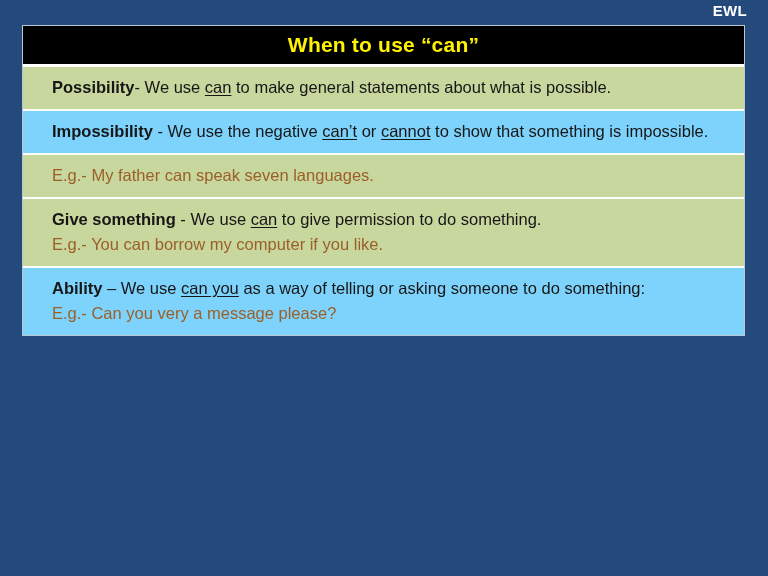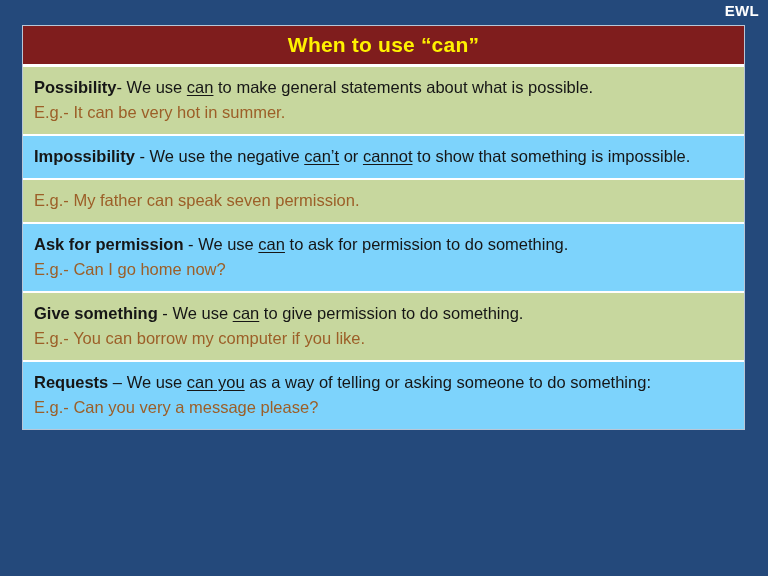--- a/index.html
+++ b/index.html
@@ -16,54 +16,54 @@
   .slide {
     position: relative;
     width: 768px;
     height: 576px;
     background: #24497b;
     box-sizing: border-box;
   }
   .corner-label {
     position: absolute;
     top: 1px;
-    right: 9px;
+    right: 21px;
     color: #ffffff;
     font-size: 15px;
     font-weight: bold;
     letter-spacing: 0.3px;
     line-height: 19px;
   }
   .table-frame {
     position: absolute;
     left: 22px;
     top: 25px;
     width: 723px;
     border: 1px solid #b9c6d6;
     box-sizing: border-box;
     background: #ffffff;
   }
   .title-bar {
-    background: #7f1d1d;
+    background: #000000;
     border-bottom: 3px solid #ffffff;
     height: 41px;
     display: flex;
     align-items: center;
     justify-content: center;
     box-sizing: border-box;
   }
   .title-text {
     color: #fff200;
     font-size: 21px;
     font-weight: bold;
     letter-spacing: 0.2px;
   }
   .row {
     box-sizing: border-box;
-    padding: 8px 11px 9px 11px;
+    padding: 8px 11px 9px 29px;
     border-bottom: 2px solid #ffffff;
   }
   .row:last-child {
     border-bottom: none;
   }
   .row.green { background: #c7d79e; }
   .row.peach { background: #7dd3fc; }
 
   .body-line {
     color: #161616;
@@ -99,36 +99,31 @@
 
   <div class="table-frame">
 
     <div class="title-bar">
       <span class="title-text">When to use “can”</span>
     </div>
 
     <div id="rows-container">
         <div class="row green">
           <p class="body-line"><b>Possibility</b>- We use <u>can</u> to make general statements about what is possible.</p>
-          <p class="eg-line">E.g.- It can be very hot in summer.</p>
         </div>
         <div class="row peach">
           <p class="body-line"><b>Impossibility</b> - We use the negative <u>can’t</u> or <u>cannot</u> to show that something is impossible.</p>
         </div>
         <div class="row green">
-          <p class="eg-line">E.g.- My father can speak seven permission.</p>
-        </div>
-        <div class="row peach">
-          <p class="body-line nowrap-justify"><b>Ask for permission</b> - We use <u>can</u> to ask for permission to do something.</p>
-          <p class="eg-line">E.g.- Can I go home now?</p>
+          <p class="eg-line">E.g.- My father can speak seven languages.</p>
         </div>
         <div class="row green">
           <p class="body-line nowrap-justify"><b>Give something</b> - We use <u>can</u> to give permission to do something.</p>
           <p class="eg-line">E.g.- You can borrow my computer if you like.</p>
         </div>
         <div class="row peach">
-          <p class="body-line"><b>Requests</b> – We use <u>can you</u> as a way of telling or asking someone to do something:</p>
+          <p class="body-line"><b>Ability</b> – We use <u>can you</u> as a way of telling or asking someone to do something:</p>
           <p class="eg-line">E.g.- Can you very a message please?</p>
         </div>
       </div>
 
   </div>
 </div>
 
 </body></html>

